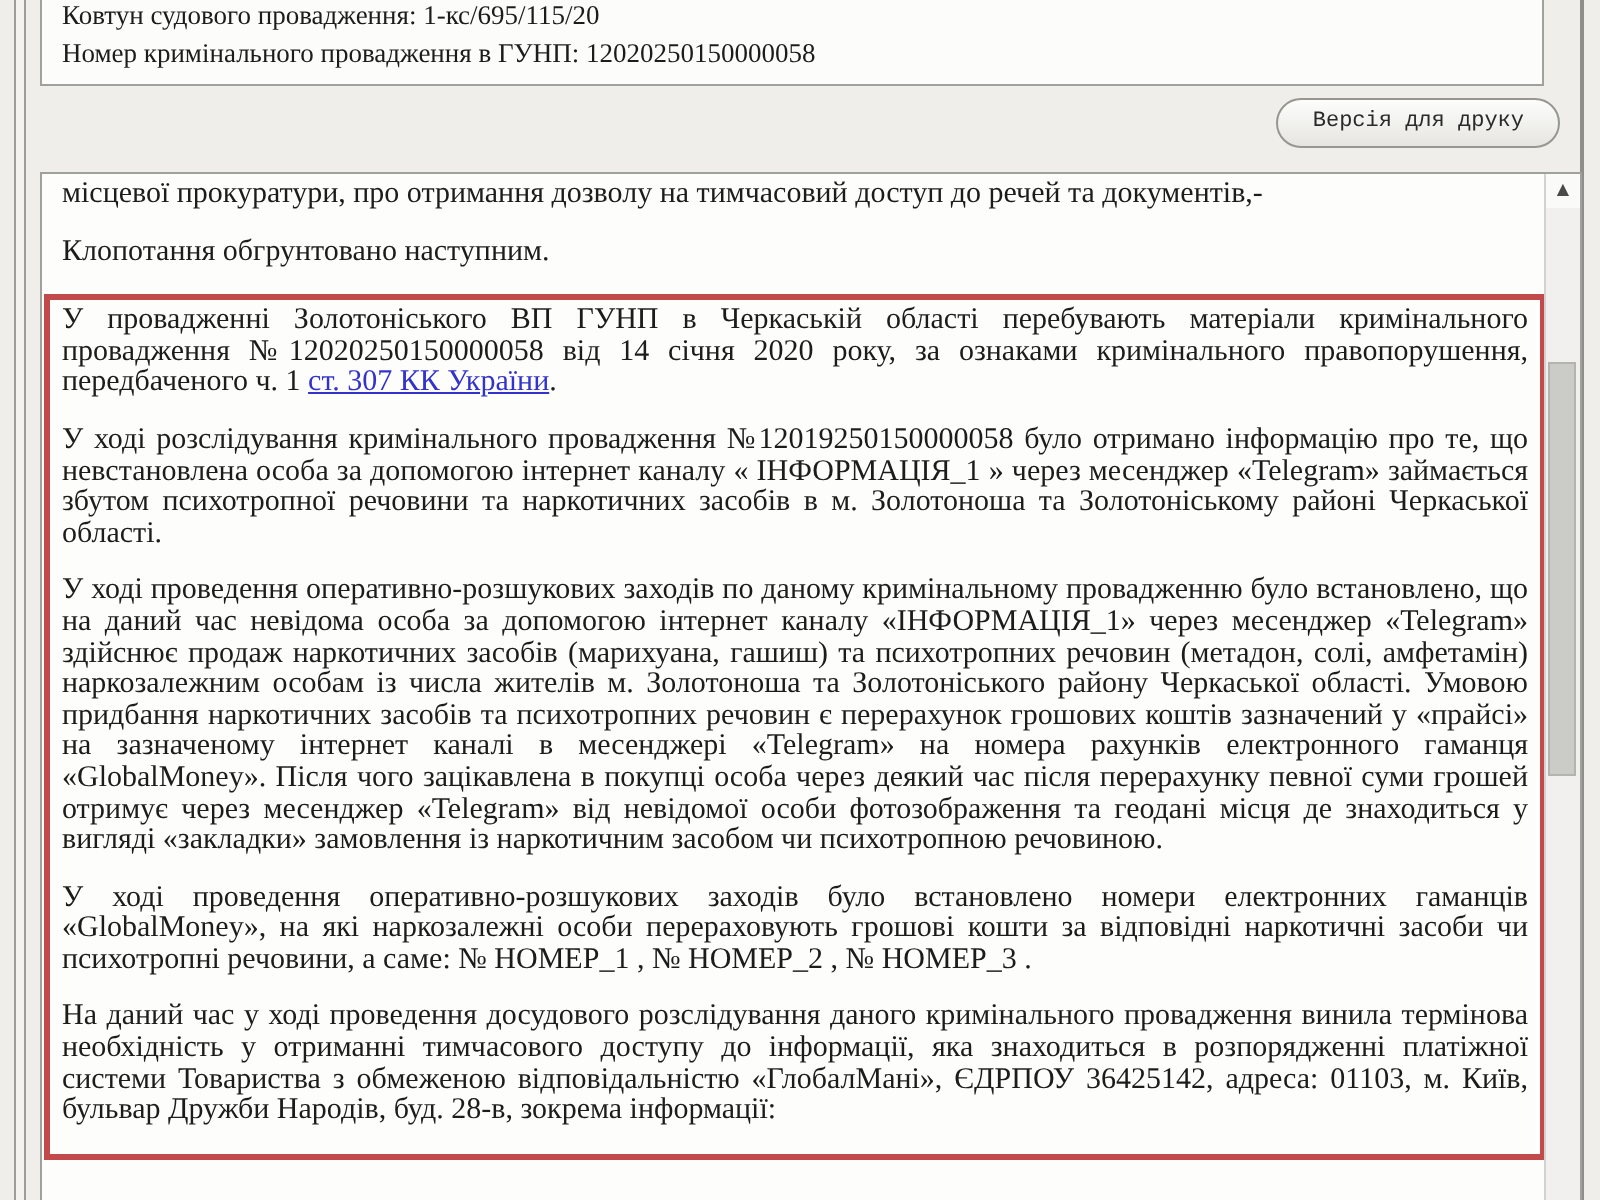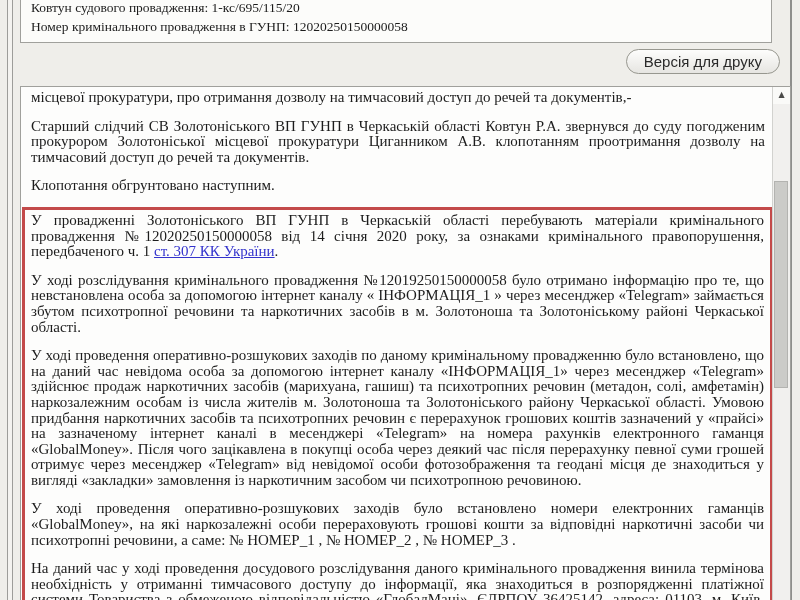--- a/index.html
+++ b/index.html
@@ -25,22 +25,22 @@
     background:#fcfcfa;border:1px solid #a0a09c;
     padding:5px 10px 6px 10px;
     font-size:13.5px;line-height:19px;
   }
   .case-info b{font-weight:normal;}
   
   .print-btn{
     position:absolute;top:49px;right:20px;height:25px;
     padding:0 17px;border:1px solid #97978f;border-radius:13px;
     background:linear-gradient(#fdfdfc,#e6e5e1);
-    font-family:Liberation Sans, sans-serif;
-    font-size:15px;color:#2a2a2a;line-height:23px;
+    font-family:Liberation Mono, monospace;
+    font-size:11px;color:#2a2a2a;line-height:23px;
     cursor:pointer;white-space:nowrap;
   }
   
   .main-box{
     position:absolute;top:86px;left:20px;right:9px;bottom:-5px;
     background:#fdfdfc;border:1px solid #a0a09c;
     overflow:hidden;
   }
   .doc-content{
     position:absolute;left:0;right:17px;top:0;bottom:0;
@@ -86,21 +86,20 @@
 <div class="case-info">
   <div><span>Ковтун судового провадження:</span> <b>1-кс/695/115/20</b></div>
   <div><span>Номер кримінального провадження в ГУНП:</span> <b>12020250150000058</b></div>
 </div>
 
 <button class="print-btn">Версія для друку</button>
 
 <div class="main-box">
   <div class="doc-content">
     <p>місцевої прокуратури, про отримання дозволу на тимчасовий доступ до речей та документів,-</p>
-    <p>Старший слідчий СВ Золотоніського ВП ГУНП в Черкаській області Ковтун Р.А. звернувся до суду погодженим прокурором Золотоніської місцевої прокуратури Циганником А.В. клопотанням проотримання дозволу на тимчасовий доступ до речей та документів.</p>
     <p>Клопотання обгрунтовано наступним.</p>
 
     <div class="highlight-box">
       <p><span>У провадженні Золотоніського ВП ГУНП в Черкаській області перебувають матеріали кримінального провадження №12020250150000058 від 14 січня 2020 року, за ознаками кримінального правопорушення, передбаченого ч. 1 </span><a class="law-link">ст. 307 КК України</a><span>.</span></p>
       <p>У ході розслідування кримінального провадження №12019250150000058 було отримано інформацію про те, що невстановлена особа за допомогою інтернет каналу « ІНФОРМАЦІЯ_1 » через месенджер «Telegram» займається збутом психотропної речовини та наркотичних засобів в м. Золотоноша та Золотоніському районі Черкаської області.</p>
       <p>У ході проведення оперативно-розшукових заходів по даному кримінальному провадженню було встановлено, що на даний час невідома особа за допомогою інтернет каналу «ІНФОРМАЦІЯ_1» через месенджер «Telegram» здійснює продаж наркотичних засобів (марихуана, гашиш) та психотропних речовин (метадон, солі, амфетамін) наркозалежним особам із числа жителів м. Золотоноша та Золотоніського району Черкаської області. Умовою придбання наркотичних засобів та психотропних речовин є перерахунок грошових коштів зазначений у «прайсі» на зазначеному інтернет каналі в месенджері «Telegram» на номера рахунків електронного гаманця «GlobalMoney». Після чого зацікавлена в покупці особа через деякий час після перерахунку певної суми грошей отримує через месенджер «Telegram» від невідомої особи фотозображення та геодані місця де знаходиться у вигляді «закладки» замовлення із наркотичним засобом чи психотропною речовиною.</p>
       <p>У ході проведення оперативно-розшукових заходів було встановлено номери електронних гаманців «GlobalMoney», на які наркозалежні особи перераховують грошові кошти за відповідні наркотичні засоби чи психотропні речовини, а саме: № НОМЕР_1 , № НОМЕР_2 , № НОМЕР_3 .</p>
       <p>На даний час у ході проведення досудового розслідування даного кримінального провадження винила термінова необхідність у отриманні тимчасового доступу до інформації, яка знаходиться в розпорядженні платіжної системи Товариства з обмеженою відповідальністю «ГлобалМані», ЄДРПОУ 36425142, адреса: 01103, м. Київ, бульвар Дружби Народів, буд. 28-в, зокрема інформації:</p>
     </div>
 

